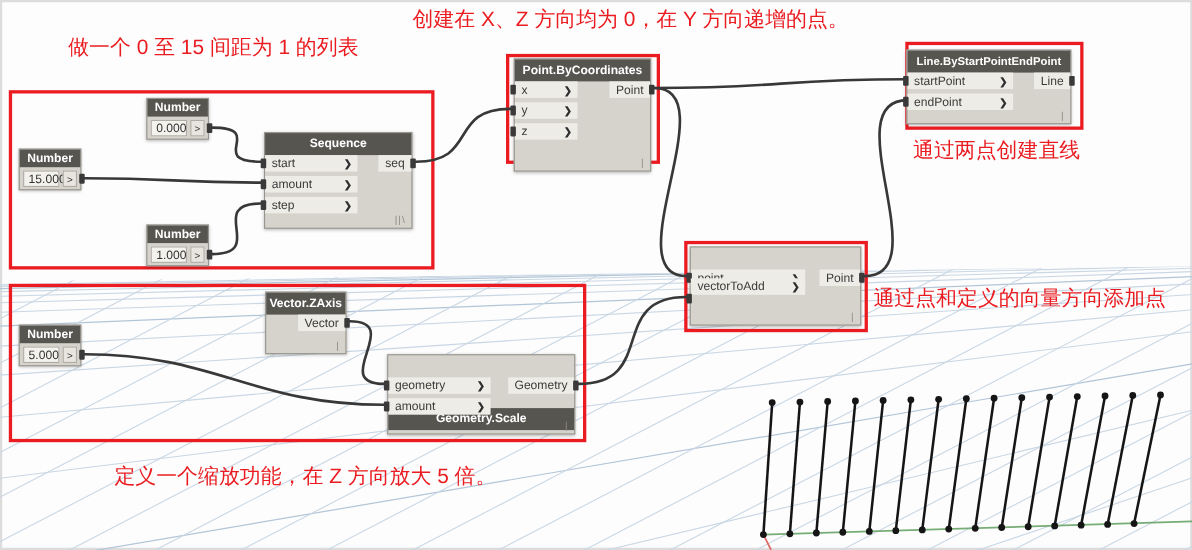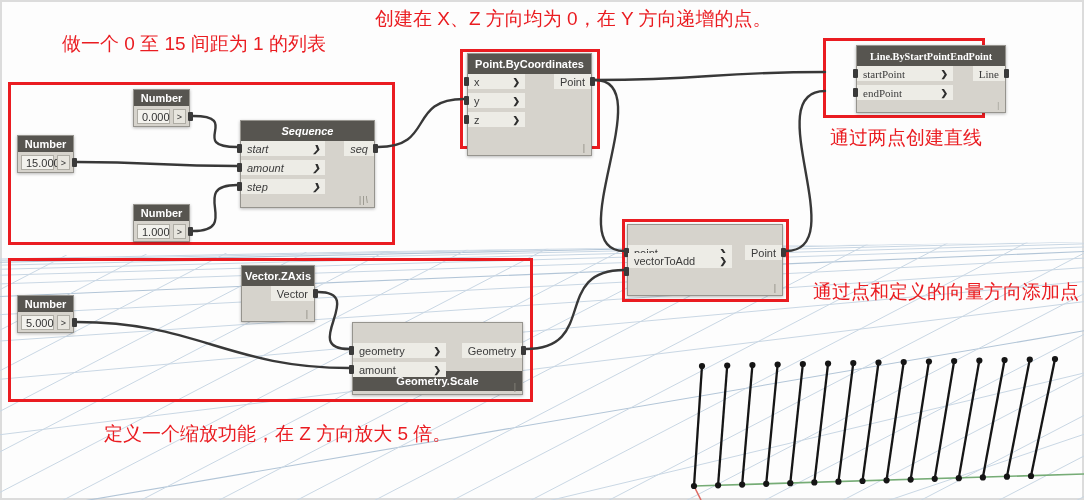--- a/index.html
+++ b/index.html
@@ -182,21 +182,21 @@
         <div class="nval" style="width: 33px;">1.000</div>
         <div class="nout" style="right: 3px;">&gt;</div>
         <div class="nub" style="right: -4px; top: 22px;"></div>
       </div>
       <div class="node" style="left: 17px; top: 295px; width: 57px; height: 38px;">
         <div class="node-header" style="height: 16px;">Number</div>
         <div class="nval" style="width: 33px;">5.000</div>
         <div class="nout" style="right: 3px;">&gt;</div>
         <div class="nub" style="right: -4px; top: 22px;"></div>
       </div>
-      <div class="node" style="left: 240px; top: 120px; width: 135px; height: 88px; font-style: italic;">
+      <div class="node" style="left: 240px; top: 120px; width: 135px; height: 88px;">
         <div class="node-header" style="height: 20px;">Sequence</div>
         <div class="port-in" style="top: 20px; width: 84px;">
           <span>start</span>
           <span class="chev">❯</span>
         </div>
         <div class="nub" style="left: -4px; top: 23px;"></div>
         <div class="port-in" style="top: 39px; width: 84px;">
           <span>amount</span>
           <span class="chev">❯</span>
         </div>
@@ -228,21 +228,21 @@
           <span>z</span>
           <span class="chev">❯</span>
         </div>
         <div class="nub" style="left: -4px; top: 61px;"></div>
         <div class="port-out" style="top: 20px;">
           <span>Point</span>
         </div>
         <div class="nub" style="right: -4px; top: 23px;"></div>
         <div class="lacing">|</div>
       </div>
-      <div class="node" style="left: 856px; top: 45px; width: 150px; height: 68px; font-family: Liberation Serif, serif;">
+      <div class="node" style="left: 824px; top: 45px; width: 150px; height: 68px;">
         <div class="node-header" style="height: 20px; font-size: 10.3px;">Line.ByStartPointEndPoint</div>
         <div class="port-in" style="top: 20px; width: 96px;">
           <span>startPoint</span>
           <span class="chev">❯</span>
         </div>
         <div class="nub" style="left: -4px; top: 23px;"></div>
         <div class="port-in" style="top: 39px; width: 96px;">
           <span>endPoint</span>
           <span class="chev">❯</span>
         </div>
@@ -294,16 +294,16 @@
           <span>Geometry</span>
         </div>
         <div class="nub" style="right: -4px; top: 23px;"></div>
         <div class="lacing">|</div>
       </div>
     </div>
   <div id="notes">
       <div class="note" style="left: 62px; top: 33px;">做一个 0 至 15 间距为 1 的列表</div>
       <div class="note" style="left: 375px; top: 8px;">创建在 X、Z 方向均为 0，在 Y 方向递增的点。</div>
       <div class="note" style="left: 830px; top: 127px;">通过两点创建直线</div>
-      <div class="note" style="left: 813px; top: 261px; margin-top: 20px;">通过点和定义的向量方向添加点</div>
+      <div class="note" style="left: 794px; top: 261px;">通过点和定义的向量方向添加点</div>
       <div class="note" style="left: 104px; top: 423px;">定义一个缩放功能，在 Z 方向放大 5 倍。</div>
     </div>
 </div>
 
 </body></html>

